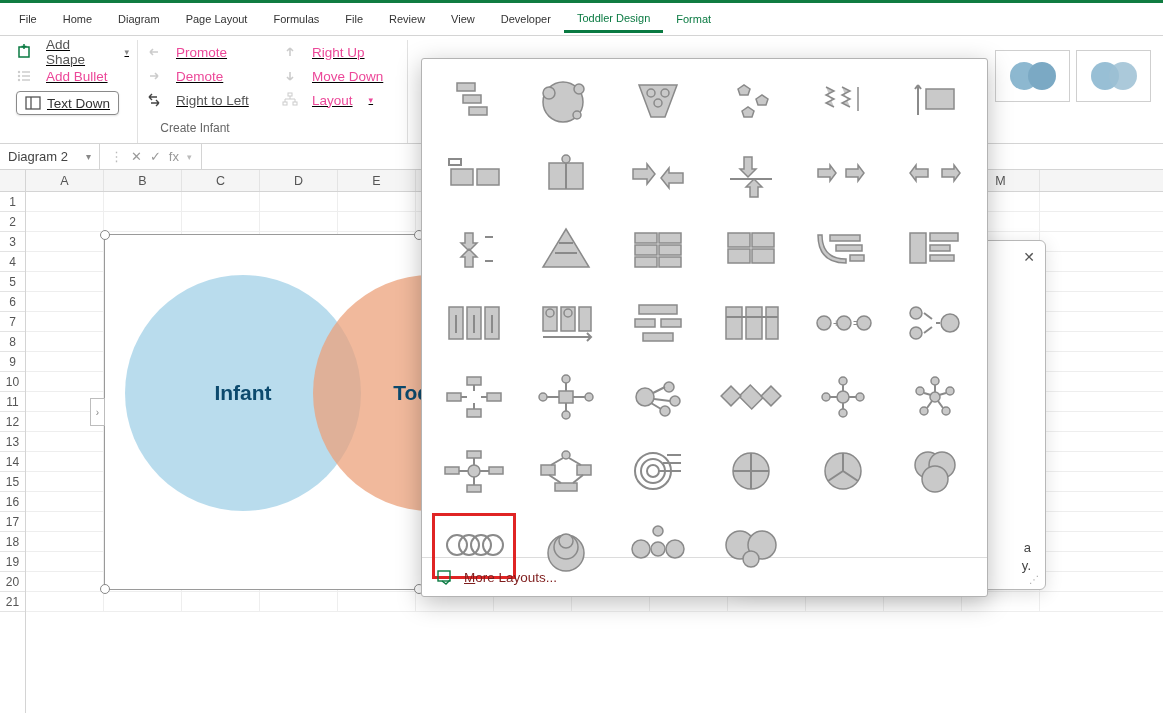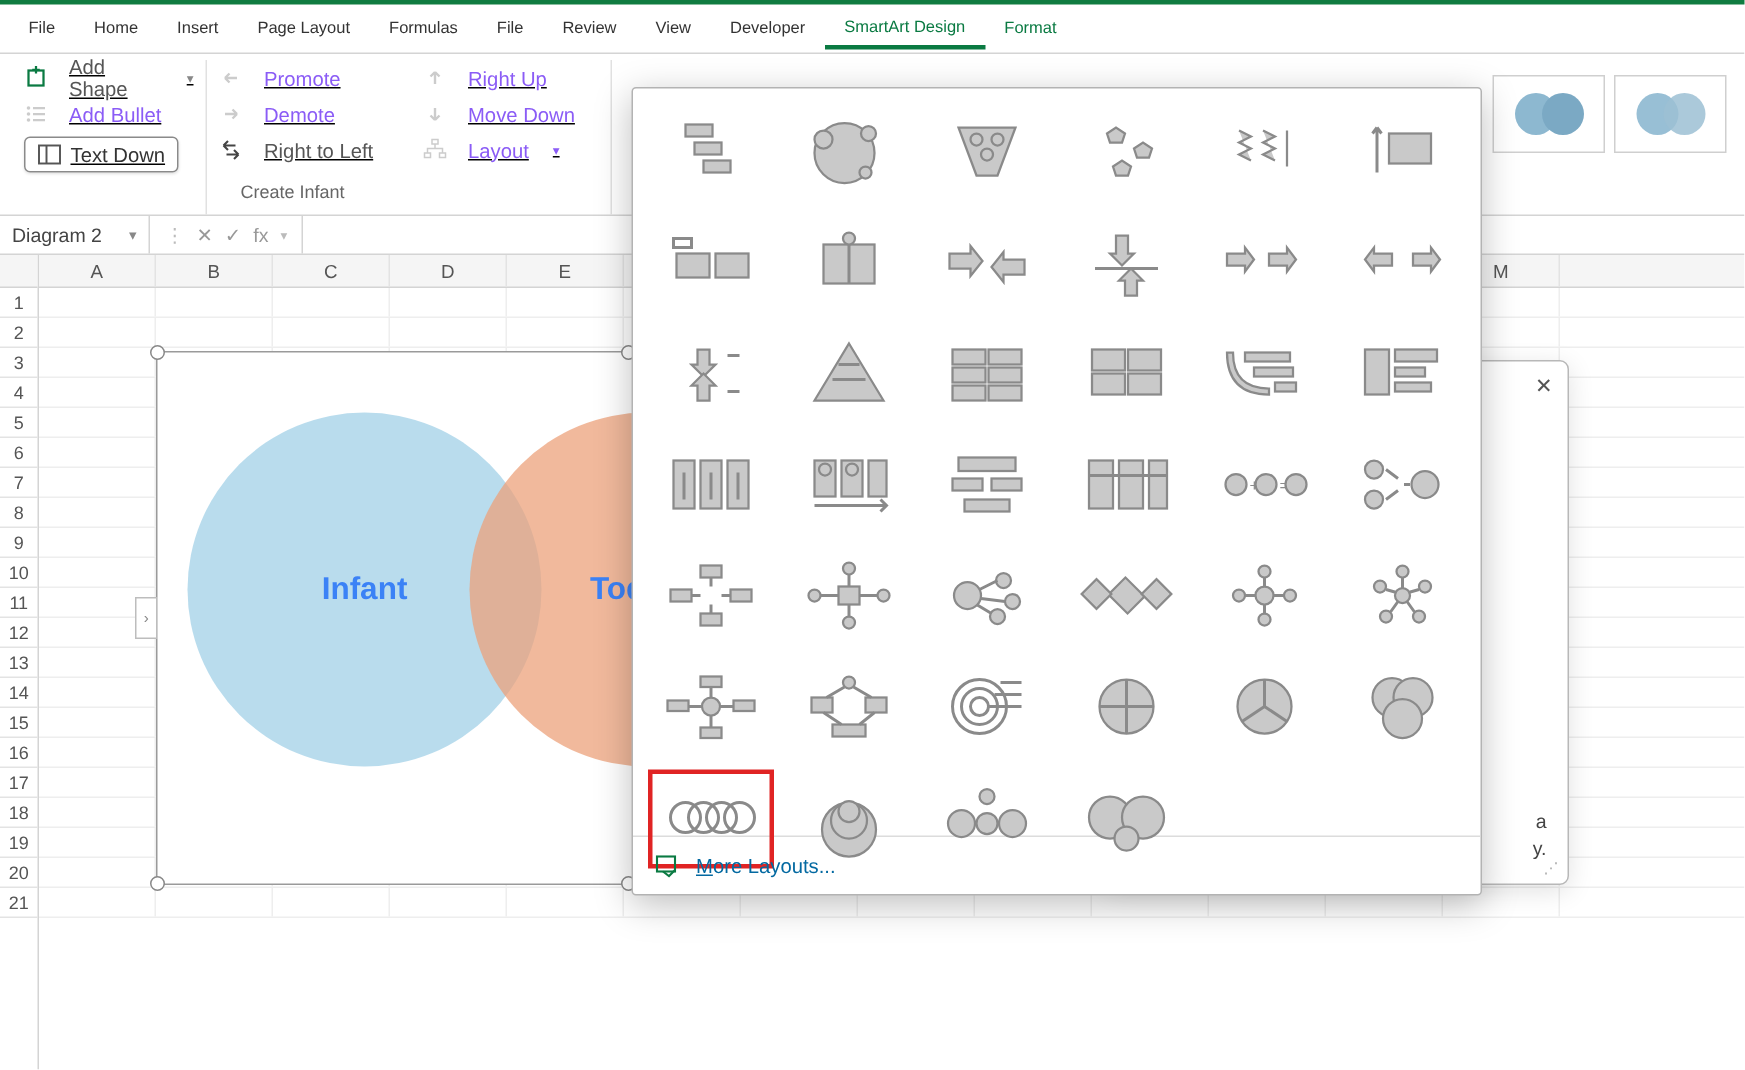--- a/index.html
+++ b/index.html
@@ -4,21 +4,21 @@
 <style>
 * { box-sizing: border-box; margin: 0; padding: 0; font-family: "Segoe UI", Arial, sans-serif; }
 body { background: #fff; width: 1163px; height: 713px; overflow: hidden; position: relative; border-top: 3px solid #107c41;}
 .ribbon-tabs { display: flex; align-items: center; height: 33px; padding: 0 6px; border-bottom: 1px solid #d4d4d4; font-size: 11px; }
 .ribbon-tab { padding: 6px 13px; color: #333; cursor: pointer; }
 .ribbon-tab.contextual { color: #0a7a42; }
 .ribbon-tab.active { color: #0a7a42; border-bottom: 3px solid #0a7a42; font-weight: 400; }
 .ribbon-body { display: flex; height: 108px; border-bottom: 1px solid #d4d4d4; padding: 4px 8px 0; background:#fff; position: relative; }
 .ribbon-group { display: flex; flex-direction: column; padding: 0 8px; border-right: 1px solid #e1e1e1; text-decoration: underline; }
 .rg-row { display: flex; gap: 14px; align-items: center; height: 24px; font-size: 13.5px; color: #555; }
-.rg-row.disabled { color: #8b5cf6; }
+.rg-row.disabled { color: #ec4899; }
 .rg-row svg { width: 16px; height: 16px; flex-shrink:0; }
 .text-pane-btn { display: flex; align-items: center; gap: 6px; border: 1px solid #8a8a8a; border-radius: 4px; padding: 3px 8px; font-size: 13.5px; color: #333; box-shadow: 0 1px 2px rgba(0,0,0,0.12);}
 .group-label { font-size: 12px; color: #666; text-align: center; margin-top: auto; padding-bottom: 4px; }
 .layouts-area { flex: 1; position: relative; }
 .style-thumbs { position: absolute; top: 10px; right: 4px; display: flex; gap: 6px; }
 .style-thumb { width: 75px; height: 52px; border: 1px solid #cfcfcf; background: #fff; display: flex; align-items: center; justify-content: center; }
 .style-thumb svg { width: 62px; height: 38px; }
 
 .formula-bar { display: flex; align-items: center; height: 26px; border-bottom: 1px solid #d4d4d4; font-size: 13px; }
 .name-box { width: 100px; padding: 0 8px; border-right: 1px solid #d4d4d4; color: #444; display:flex; align-items:center; justify-content:space-between; height:100%;}
@@ -38,54 +38,54 @@
 .grid-row .cell{ width:78px; border-right:1px solid #eee;}
 
 .smartart-obj { position: absolute; left: 78px; top: 42px; width: 630px; height: 356px; border: 1px solid #9a9a9a; background: #fff; }
 .handle { position: absolute; width: 10px; height: 10px; border: 1px solid #888; background: #fff; border-radius: 50%; }
 .h-tl { top: -5px; left: -5px; } .h-tr { top: -5px; right: -5px; }
 .h-bl { bottom: -5px; left: -5px; } .h-br { bottom: -5px; right: -5px; }
 .h-tm { top: -5px; left: 50%; transform:translateX(-50%);} 
 .h-bm { bottom: -5px; left: 50%; transform:translateX(-50%);}
 .tab-toggle { position: absolute; left: -15px; top: 50%; transform: translateY(-50%); width: 15px; height: 28px; border: 1px solid #bdbdbd; background: #fff; display: flex; align-items: center; justify-content: center; font-size: 10px; color: #888; }
 .venn { position: absolute; top: 40px; left: 20px; }
-.circle { position: absolute; width: 236px; height: 236px; border-radius: 50%; display: flex; align-items: center; justify-content: center; font-size: 21px; font-weight: 600; color: #3b82f6; }
+.circle { position: absolute; width: 236px; height: 236px; border-radius: 50%; display: flex; align-items: center; justify-content: center; font-size: 21px; font-weight: 600; color: #0c4a6e; }
 .c1 { background: rgba(165, 210, 232, 0.78); left: 0; }
 .c2 { background: rgba(236, 161, 122, 0.74); left: 188px; }
 
 .text-panel { position: absolute; left: 712px; top: 48px; width: 308px; height: 350px; border: 1px solid #b8b8b8; border-radius: 6px; background: #fff; box-shadow: 0 4px 18px rgba(0,0,0,0.12); padding: 12px 16px; font-size: 13px; color: #444; }
 .text-panel .close { position: absolute; top: 8px; right: 10px; font-size: 14px; color: #555; cursor: pointer; }
 .text-panel .hint-a { position:absolute; bottom: 34px; right: 14px; }
 .text-panel .hint-b { position:absolute; bottom: 16px; right: 14px; }
 .text-panel .resize { position:absolute; bottom:4px; right:6px; color:#aaa; font-size:10px;}
 
 .layout-popup { position: absolute; left: 421px; top: 55px; width: 567px; background: #fff; border: 1px solid #b3b3b3; border-radius: 3px; box-shadow: 0 6px 24px rgba(0,0,0,0.25); z-index: 50; }
 .layout-grid { padding: 10px 10px 6px; display: grid; grid-template-columns: repeat(6, 1fr); gap: 8px; max-height: 498px; }
 .layout-item { height: 66px; border: 1px solid transparent; display: flex; align-items: center; justify-content: center; cursor: pointer; }
 .layout-item svg { width: 74px; height: 54px; }
 .layout-item.highlight { border: 3px solid #e02424; }
-.layout-footer { border-top: 1px solid #dcdcdc; padding: 10px 14px; display: flex; align-items: center; gap: 10px; font-size: 13.5px; color: #0369a1; }
+.layout-footer { border-top: 1px solid #dcdcdc; padding: 10px 14px; display: flex; align-items: center; gap: 10px; font-size: 13.5px; color: #7f1d1d; }
 .layout-footer .u { text-decoration: underline; }
 .mli { fill:none; stroke:#8a8a8a; stroke-width:2;}
 .mlf { fill:#c9c9c9; stroke:#8a8a8a; stroke-width:1.5;}
 </style>
 </head>
 <body>
 
 <div class="ribbon-tabs">
   <div class="ribbon-tab">File</div>
   <div class="ribbon-tab">Home</div>
-  <div class="ribbon-tab">Insert</div>
+  <div class="ribbon-tab">Diagram</div>
   <div class="ribbon-tab">Page Layout</div>
   <div class="ribbon-tab">Formulas</div>
   <div class="ribbon-tab">File</div>
   <div class="ribbon-tab">Review</div>
   <div class="ribbon-tab">View</div>
   <div class="ribbon-tab">Developer</div>
-  <div class="ribbon-tab contextual active">SmartArt Design</div>
+  <div class="ribbon-tab contextual active">Toddler Design</div>
   <div class="ribbon-tab contextual">Format</div>
 </div>
 
 <div class="ribbon-body">
   <div class="ribbon-group" style="width:130px">
     <div class="rg-row">
       <svg>
           <rect x="3" y="3" width="10" height="10" fill="none" stroke="#0a7a42" stroke-width="1.5"></rect>
           <line x1="8" y1="0" x2="8" y2="5" stroke="#0a7a42" stroke-width="1.5"></line>
           <line x1="5.5" y1="2.5" x2="10.5" y2="2.5" stroke="#0a7a42" stroke-width="1.5"></line>

